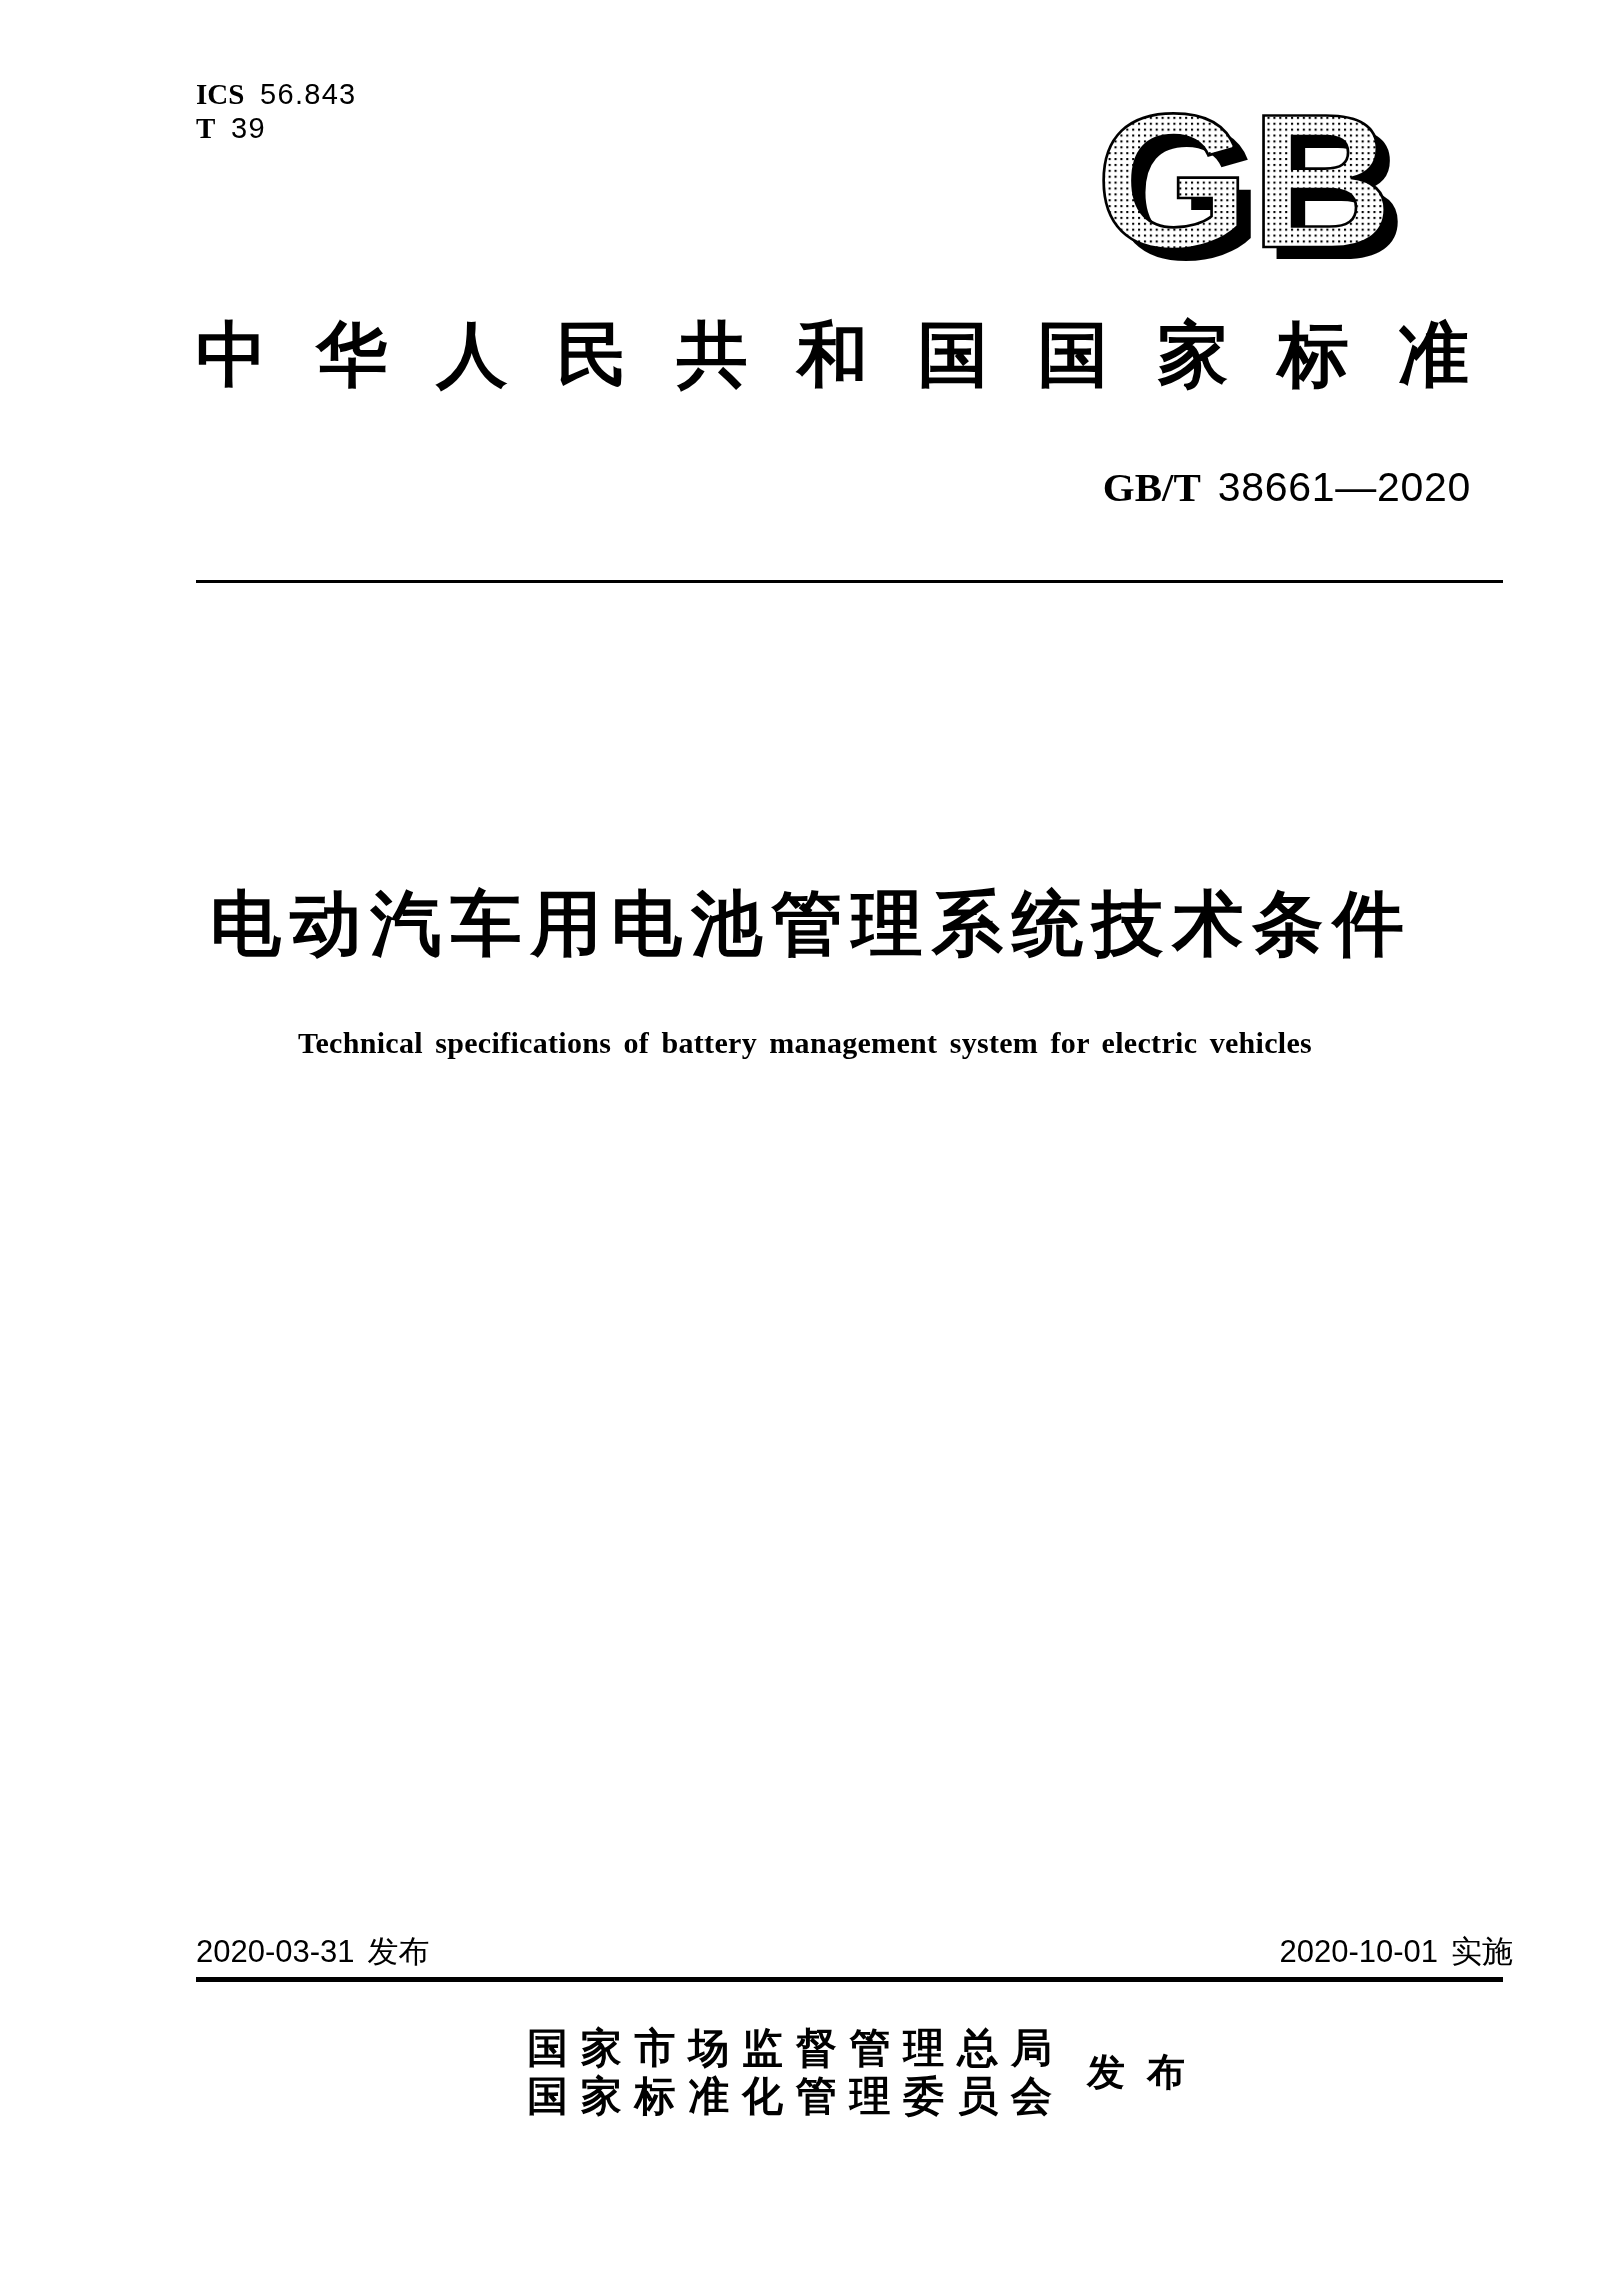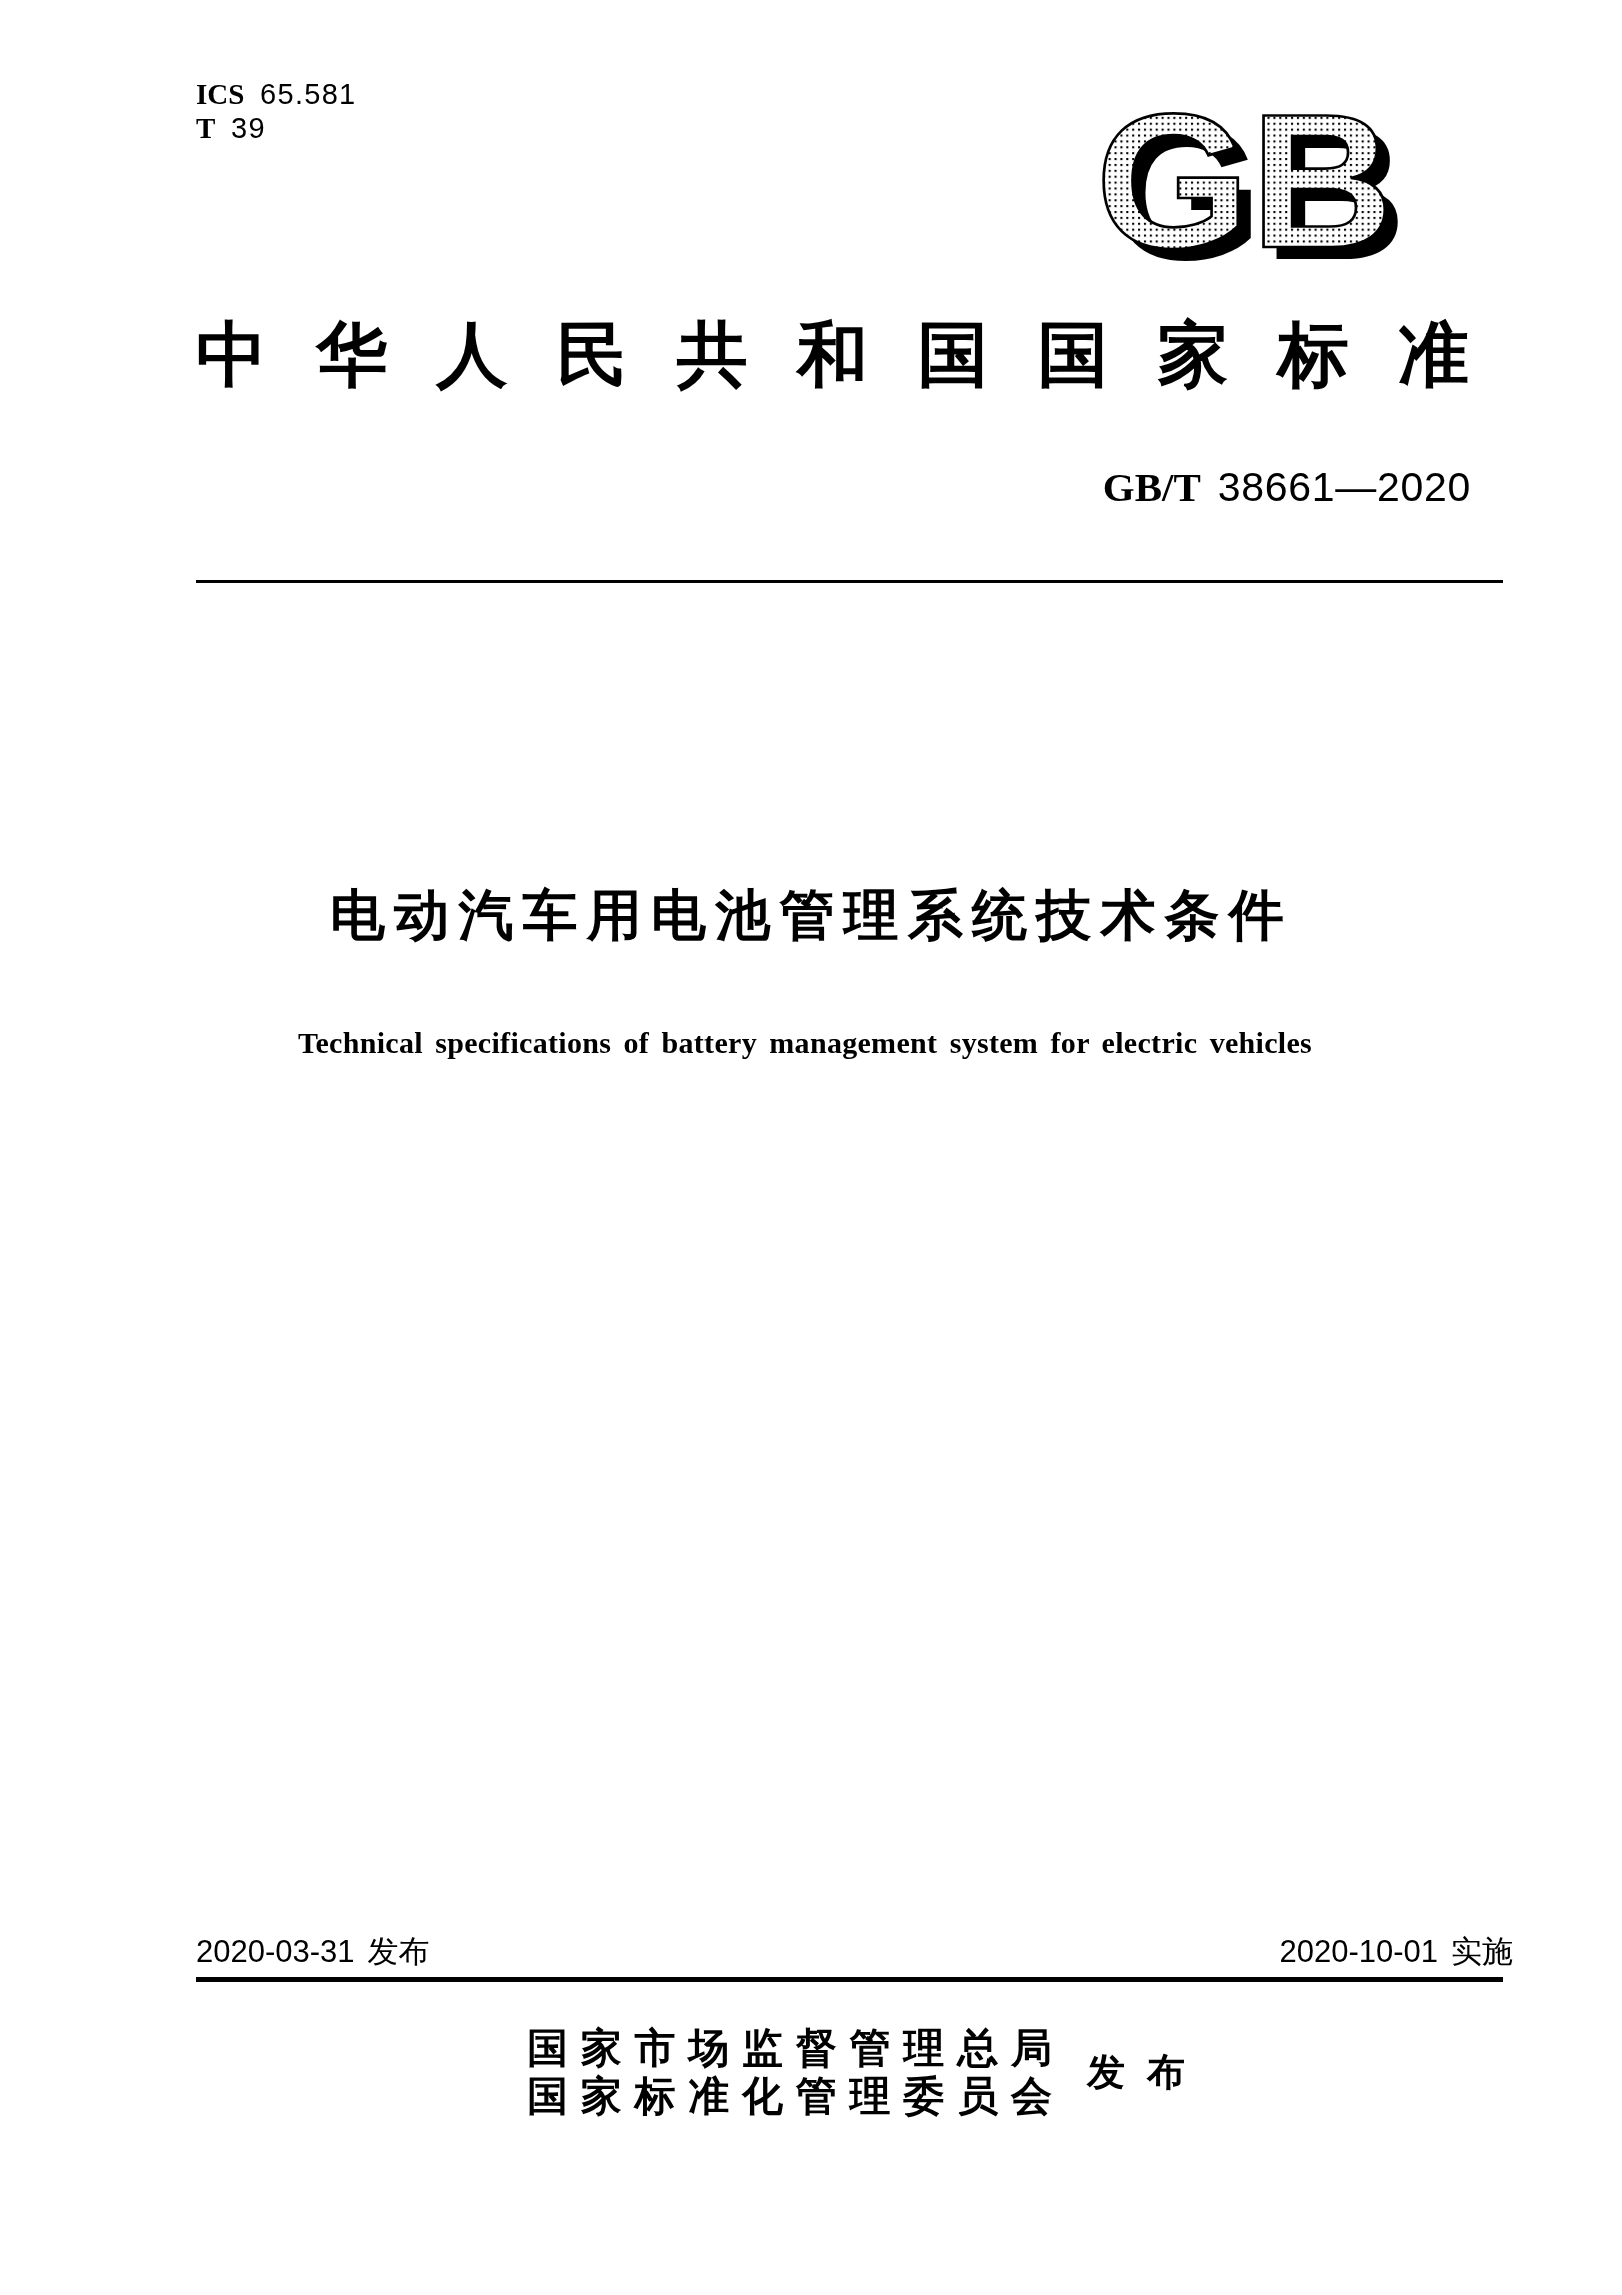--- a/index.html
+++ b/index.html
@@ -32,21 +32,21 @@
   .std-code .prefix{font-family:"Liberation Serif",serif;font-weight:700;}
   .std-code .number{font-family:"Liberation Sans","DejaVu Sans",sans-serif;font-weight:400;margin-left:17px;letter-spacing:0.7px;}
 
   .rule{background:#000;}
   .rule-top{left:196px;top:580px;width:1307px;height:3.3px;}
   .rule-bottom{left:196px;top:1977px;width:1307px;height:5.2px;}
 
   
   .title-cn{
     left:0;top:887px;width:1623px;text-align:center;
-    font-size:55px;font-weight:700;letter-spacing:9.2px;line-height:1.05;
+    font-size:71px;font-weight:700;letter-spacing:9.2px;line-height:1.05;
     font-family:"Liberation Sans","DejaVu Sans",sans-serif;white-space:nowrap;
   }
   .title-en{
     left:0;top:1026px;width:1610px;text-align:center;
     font-size:30px;font-weight:700;word-spacing:4.6px;letter-spacing:0.3px;
     font-family:"Liberation Serif","DejaVu Serif",serif;white-space:nowrap;
   }
 
   
   .dates-row{
@@ -62,21 +62,21 @@
   .issuers{width:525px;font-size:41px;font-weight:600;line-height:1.16;
     font-family:"Liberation Serif","DejaVu Serif",serif;}
   .release-label{font-size:38px;font-weight:600;letter-spacing:22px;white-space:nowrap;
     font-family:"Liberation Serif","DejaVu Serif",serif;}
 </style>
 </head>
 <body>
 
 <div class="abs ics-block">
   <div class="ics-line">
-    <span class="ics-label">ICS</span><span class="ics-num">65.581</span>
+    <span class="ics-label">ICS</span><span class="ics-num">56.843</span>
   </div>
   <div class="ics-line">
     <span class="ics-label">T</span><span class="ics-num">39</span>
   </div>
 </div>
 
 <div class="abs gb-logo">
   <svg width="318" height="153" viewBox="0 0 486 234">
     <defs>
       <pattern id="halftone" width="9" height="9" patternUnits="userSpaceOnUse">

